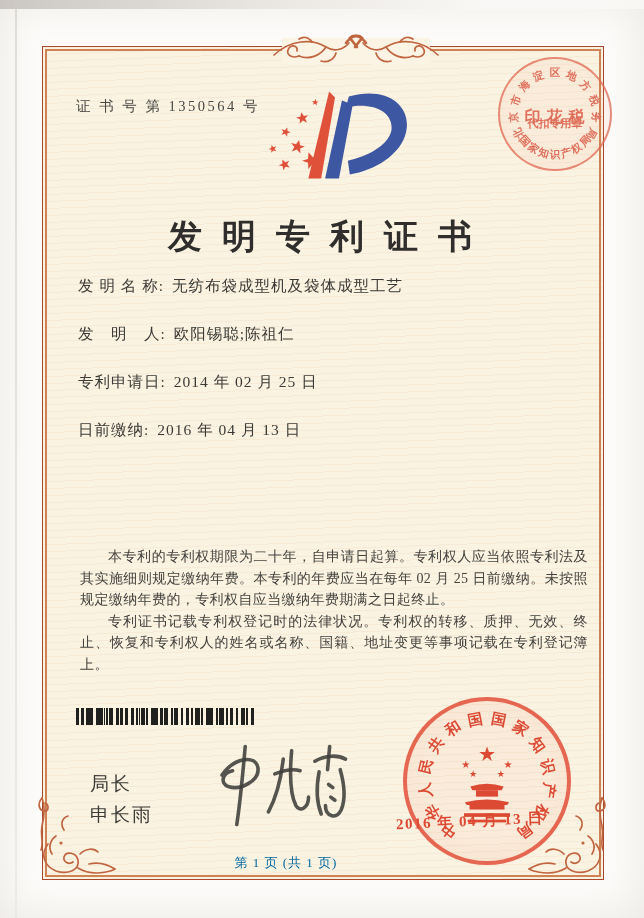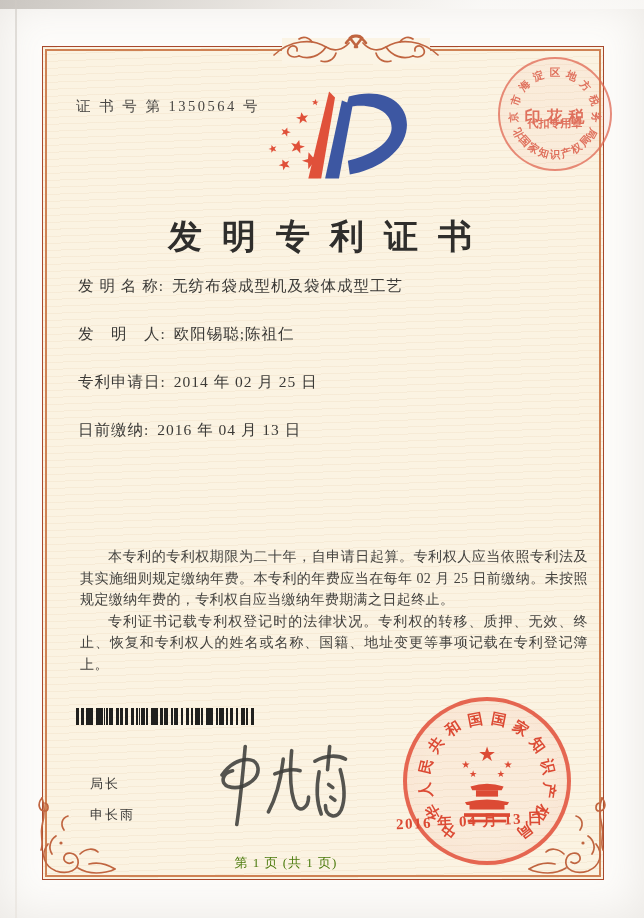--- a/index.html
+++ b/index.html
@@ -40,21 +40,21 @@
   .paras{position:absolute;left:80px;top:546px;width:508px;font-size:14px;line-height:21.6px;
         color:#43423f;text-align:justify;}
   .paras p{margin:0;text-indent:2em;letter-spacing:.4px;}
 
   .barcode{position:absolute;left:76px;top:708px;width:178px;height:17px;
     background:
       repeating-linear-gradient(90deg,#20201e 0 2px,rgba(0,0,0,0) 2px 5px),
       repeating-linear-gradient(90deg,#20201e 0 1px,rgba(0,0,0,0) 1px 7px),
       repeating-linear-gradient(90deg,#20201e 0 3px,rgba(0,0,0,0) 3px 11px);}
 
-  .signer{position:absolute;left:90px;top:768px;font-size:13px;line-height:31px;color:#3c3b38;letter-spacing:2px;}
+  .signer{position:absolute;left:90px;top:768px;font-size:19px;line-height:31px;color:#3c3b38;letter-spacing:2px;}
   .signature{position:absolute;left:182px;top:738px;width:175px;height:95px;}
   .signature path{stroke:#3e3d3a;stroke-width:3.4;fill:none;stroke-linecap:round;opacity:.88;}
 
   
   .seal{position:absolute;border-radius:50%;}
   .arc{position:absolute;left:50%;top:50%;width:0;height:0;}
   .arc span{position:absolute;left:0;top:0;transform-origin:0 0;white-space:pre;}
 
   .tax-stamp{left:498px;top:57px;width:110px;height:110px;
         border:2.5px solid rgba(224,105,84,.75);
@@ -66,21 +66,21 @@
 
   .main-seal{left:403px;top:697px;width:160px;height:160px;
         border:4px solid rgba(224,74,52,.82);
         background:radial-gradient(circle, rgba(235,100,75,.05) 50%, rgba(235,100,75,.13) 100%);}
   .main-seal .arc span{font-size:15px;color:var(--seal-red);font-weight:700;}
   .emblem{position:absolute;left:50%;top:50%;transform:translate(-50%,-46%);width:84px;height:92px;}
   .emblem *{fill:var(--seal-red);}
   .seal-date{position:absolute;left:396px;top:812px;font-size:15px;font-weight:700;color:var(--seal-red);
         letter-spacing:1.5px;transform:rotate(-2.5deg);white-space:nowrap;}
 
-  .footer{position:absolute;left:42px;top:854px;width:488px;text-align:center;font-size:13px;color:#4d7c0f;letter-spacing:1px;}
+  .footer{position:absolute;left:42px;top:854px;width:488px;text-align:center;font-size:13px;color:#0369a1;letter-spacing:1px;}
 </style>
 </head>
 <body>
 
 <div class="page">
 
   <div class="frame">
     <div class="frame-inner"></div>
   </div>
 

